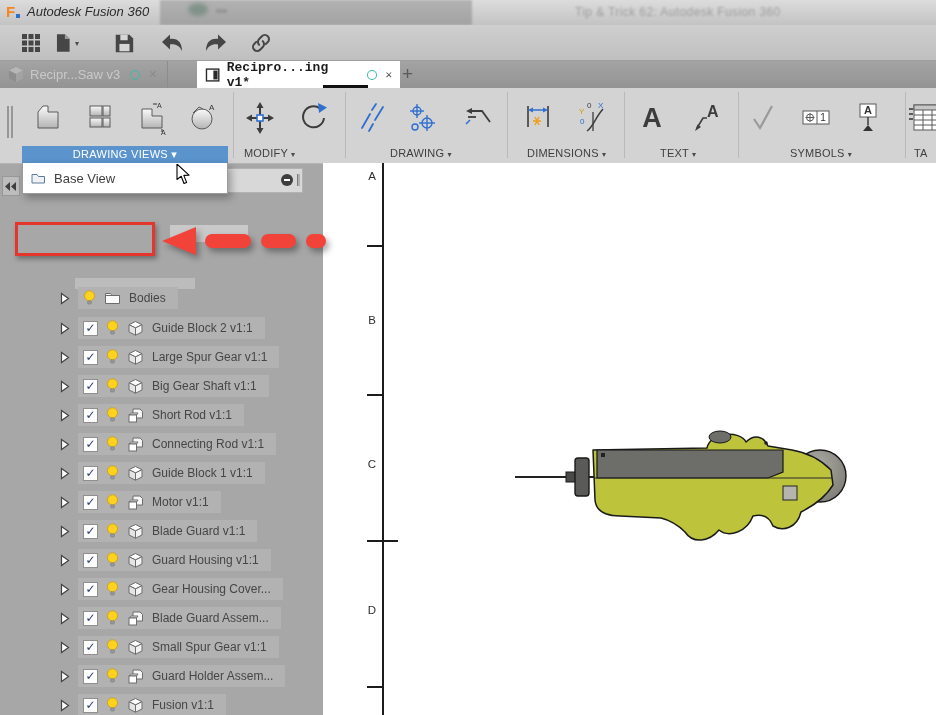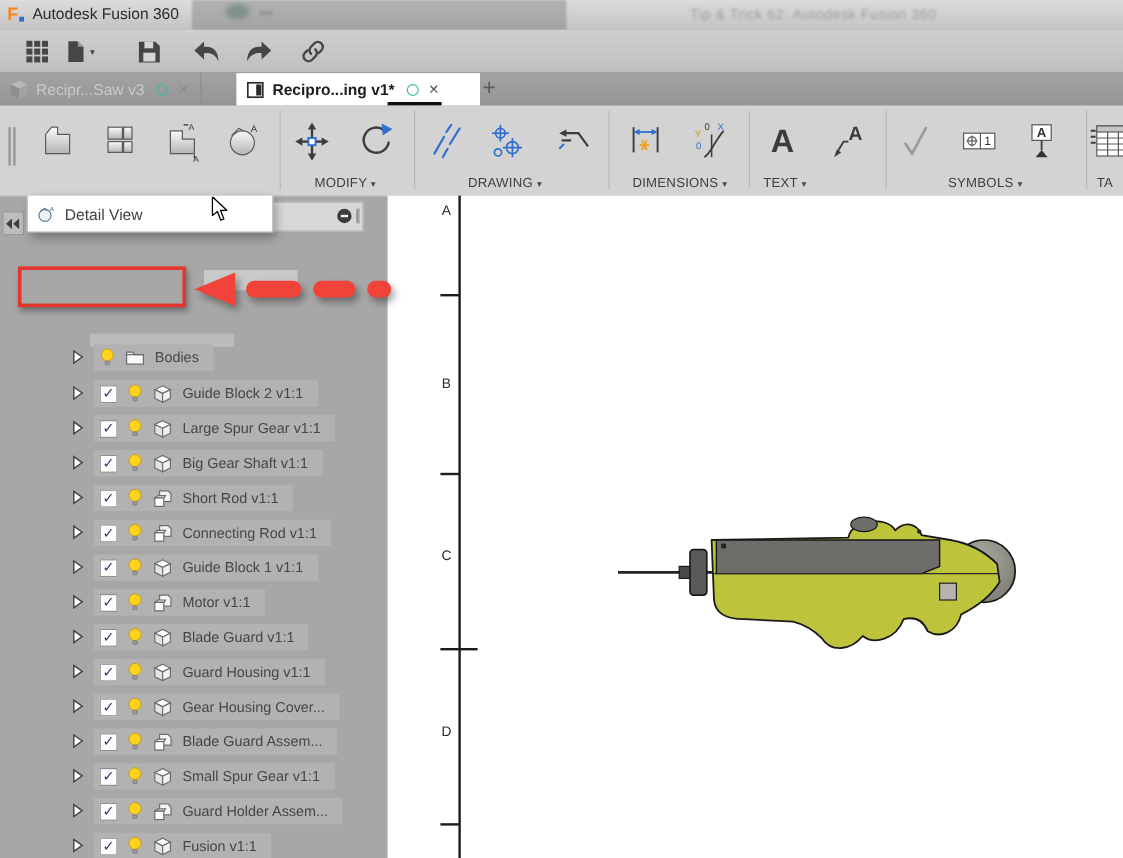--- a/index.html
+++ b/index.html
@@ -1,33 +1,33 @@
 <!DOCTYPE html>
 <html><head>
 <meta charset="utf-8">
 <style>
   html,body{margin:0;padding:0;}
   #app{position:relative;width:936px;height:715px;overflow:hidden;
        font-family:"Liberation Sans","DejaVu Sans",sans-serif;background:#a7a7a7;}
   .abs{position:absolute;}
   
   .titlebar{left:0;top:0;width:936px;height:25px;background:linear-gradient(#dcdcdc,#c3c3c3);border-bottom:1px solid #8f8f8f;}
-  .title-text{left:27px;top:4px;font-size:13px;color:#2b2b2b;}
+  .title-text{left:27px;top:4px;font-size:13px;color:#2b2b2b;font-style:italic;}
   .tb-overlay{left:160px;top:0;width:312px;height:25px;background:rgba(110,110,110,.38);filter:blur(1px);}
   .tb-smudge{left:188px;top:3px;width:20px;height:13px;border-radius:50%;background:#5e7d6e;opacity:.55;filter:blur(2px);}
   .tb-dash{left:216px;top:9px;width:11px;height:4px;background:#8a8a8a;opacity:.6;filter:blur(1px);}
   .ghost-text{left:575px;top:5px;font-size:12px;color:#4a4a4a;opacity:.38;filter:blur(1.3px);letter-spacing:.4px;}
   .quickbar{left:0;top:25px;width:936px;height:35px;background:linear-gradient(#cfcfcf,#bfbfbf);border-bottom:1px solid #9e9e9e;}
   .qbtn{top:31px;width:26px;height:24px;display:flex;align-items:center;justify-content:center;}
   .caret{font-size:8px;color:#4a4a4a;}
   .tabbar{left:0;top:61px;width:936px;height:27px;background:linear-gradient(#a3a3a3,#949494);}
   .tab{top:61px;height:27px;display:flex;align-items:center;gap:6px;padding:0 8px;box-sizing:border-box;}
   .tab1{left:0;width:168px;border-right:1px solid #8c8c8c;}
   .tab1 .tlabel{color:#c9c9c9;font-size:13px;}
-  .tab2{left:197px;width:203px;background:#ffffff;}
+  .tab2{left:197px;width:203px;background:#ffffff;font-family:Liberation Mono, monospace;}
   .tab2 .tlabel{color:#1d1d1d;font-size:13px;font-weight:bold;}
   .tstatus{width:8px;height:8px;border:1.5px solid #3fb8a8;border-radius:50%;margin-left:4px;}
   .tclose{font-size:11px;color:#8b8b8b;margin-left:2px;}
   .tab2 .tclose{color:#555;}
   .tab-underline{left:323px;top:85px;width:45px;height:3px;background:#111;}
   .newtab{left:402px;top:63px;font-size:19px;color:#5a5a5a;}
   
   .ribbon{left:0;top:88px;width:936px;height:75px;background:#d3d3d3;border-bottom:1px solid #b5b5b5;}
   .rsep{top:92px;width:1px;height:66px;background:#b9b9b9;}
   .ricon{top:100px;width:28px;height:36px;}
@@ -339,24 +339,25 @@
           <line x1="24" y1="10" x2="24" y2="30"></line>
         </g>
       <g stroke="#3c3c3c" stroke-width="1.6">
           <line x1="1" y1="9" x2="5" y2="9"></line>
           <line x1="1" y1="14" x2="5" y2="14"></line>
           <line x1="1" y1="19" x2="5" y2="19"></line>
         </g>
     </svg>
   </div>
 
-  <span class="abs rlabel" style="left:262px"><span>MODIFY</span> <span class="caret">▾</span></span>
+  <div class="abs bluebar"><span>DRAWING VIEWS</span> <span>▾</span></div>
+  <span class="abs rlabel" style="left:244px"><span>MODIFY</span> <span class="caret">▾</span></span>
   <span class="abs rlabel" style="left:390px"><span>DRAWING</span> <span class="caret">▾</span></span>
   <span class="abs rlabel" style="left:527px"><span>DIMENSIONS</span> <span class="caret">▾</span></span>
-  <span class="abs rlabel" style="left:636px"><span>TEXT</span> <span class="caret">▾</span></span>
+  <span class="abs rlabel" style="left:660px"><span>TEXT</span> <span class="caret">▾</span></span>
   <span class="abs rlabel" style="left:790px"><span>SYMBOLS</span> <span class="caret">▾</span></span>
   <span class="abs rlabel" style="left:914px"><span>TA</span></span>
   <div class="abs rsep" style="left:233px"></div>
   <div class="abs rsep" style="left:345px"></div>
   <div class="abs rsep" style="left:507px"></div>
   <div class="abs rsep" style="left:624px"></div>
   <div class="abs rsep" style="left:738px"></div>
   <div class="abs rsep" style="left:905px"></div>
 
   <div class="abs canvas"></div>
@@ -698,25 +699,23 @@
             <polygon points="15,4.7 15,12 8.5,15.2 8.5,7.9" fill="#f2f2f2" stroke="#6d6d6d"></polygon>
           </svg>
           <span class="lbl">Fusion v1:1</span>
         </span>
       </div>
     </div>
 
   <div class="abs menu">
     <div class="menu-item">
       <svg width="16" height="16" viewBox="0 0 16 16">
-        <circle cx="7.5" cy="9.5" r="5" fill="#eef2f6" stroke="#5e7b96"></circle>
-        <path d="M3.5,6 L7.5,3.5 l1.5,2" fill="none" stroke="#5e7b96"></path>
-        <text x="11.5" y="6" font-size="5" fill="#44566b">A</text>
+        <path d="M2,4.5 h5 l1.5,2 h6 V13 H2 z" fill="#eef2f6" stroke="#5e7b96"></path>
       </svg>
-      <span>Detail View</span>
+      <span>Base View</span>
       <span class="mshort"></span>
     </div>
   </div>
 
   <div class="abs redbox"></div>
   <svg class="abs redarrow" width="172" height="36" viewBox="0 0 172 36">
     <g fill="#f2433a">
       <polygon points="4,17 38,3 38,31"></polygon>
       <rect x="47" y="10" width="46" height="14" rx="7"></rect>
       <rect x="103" y="10" width="35" height="14" rx="7"></rect>

